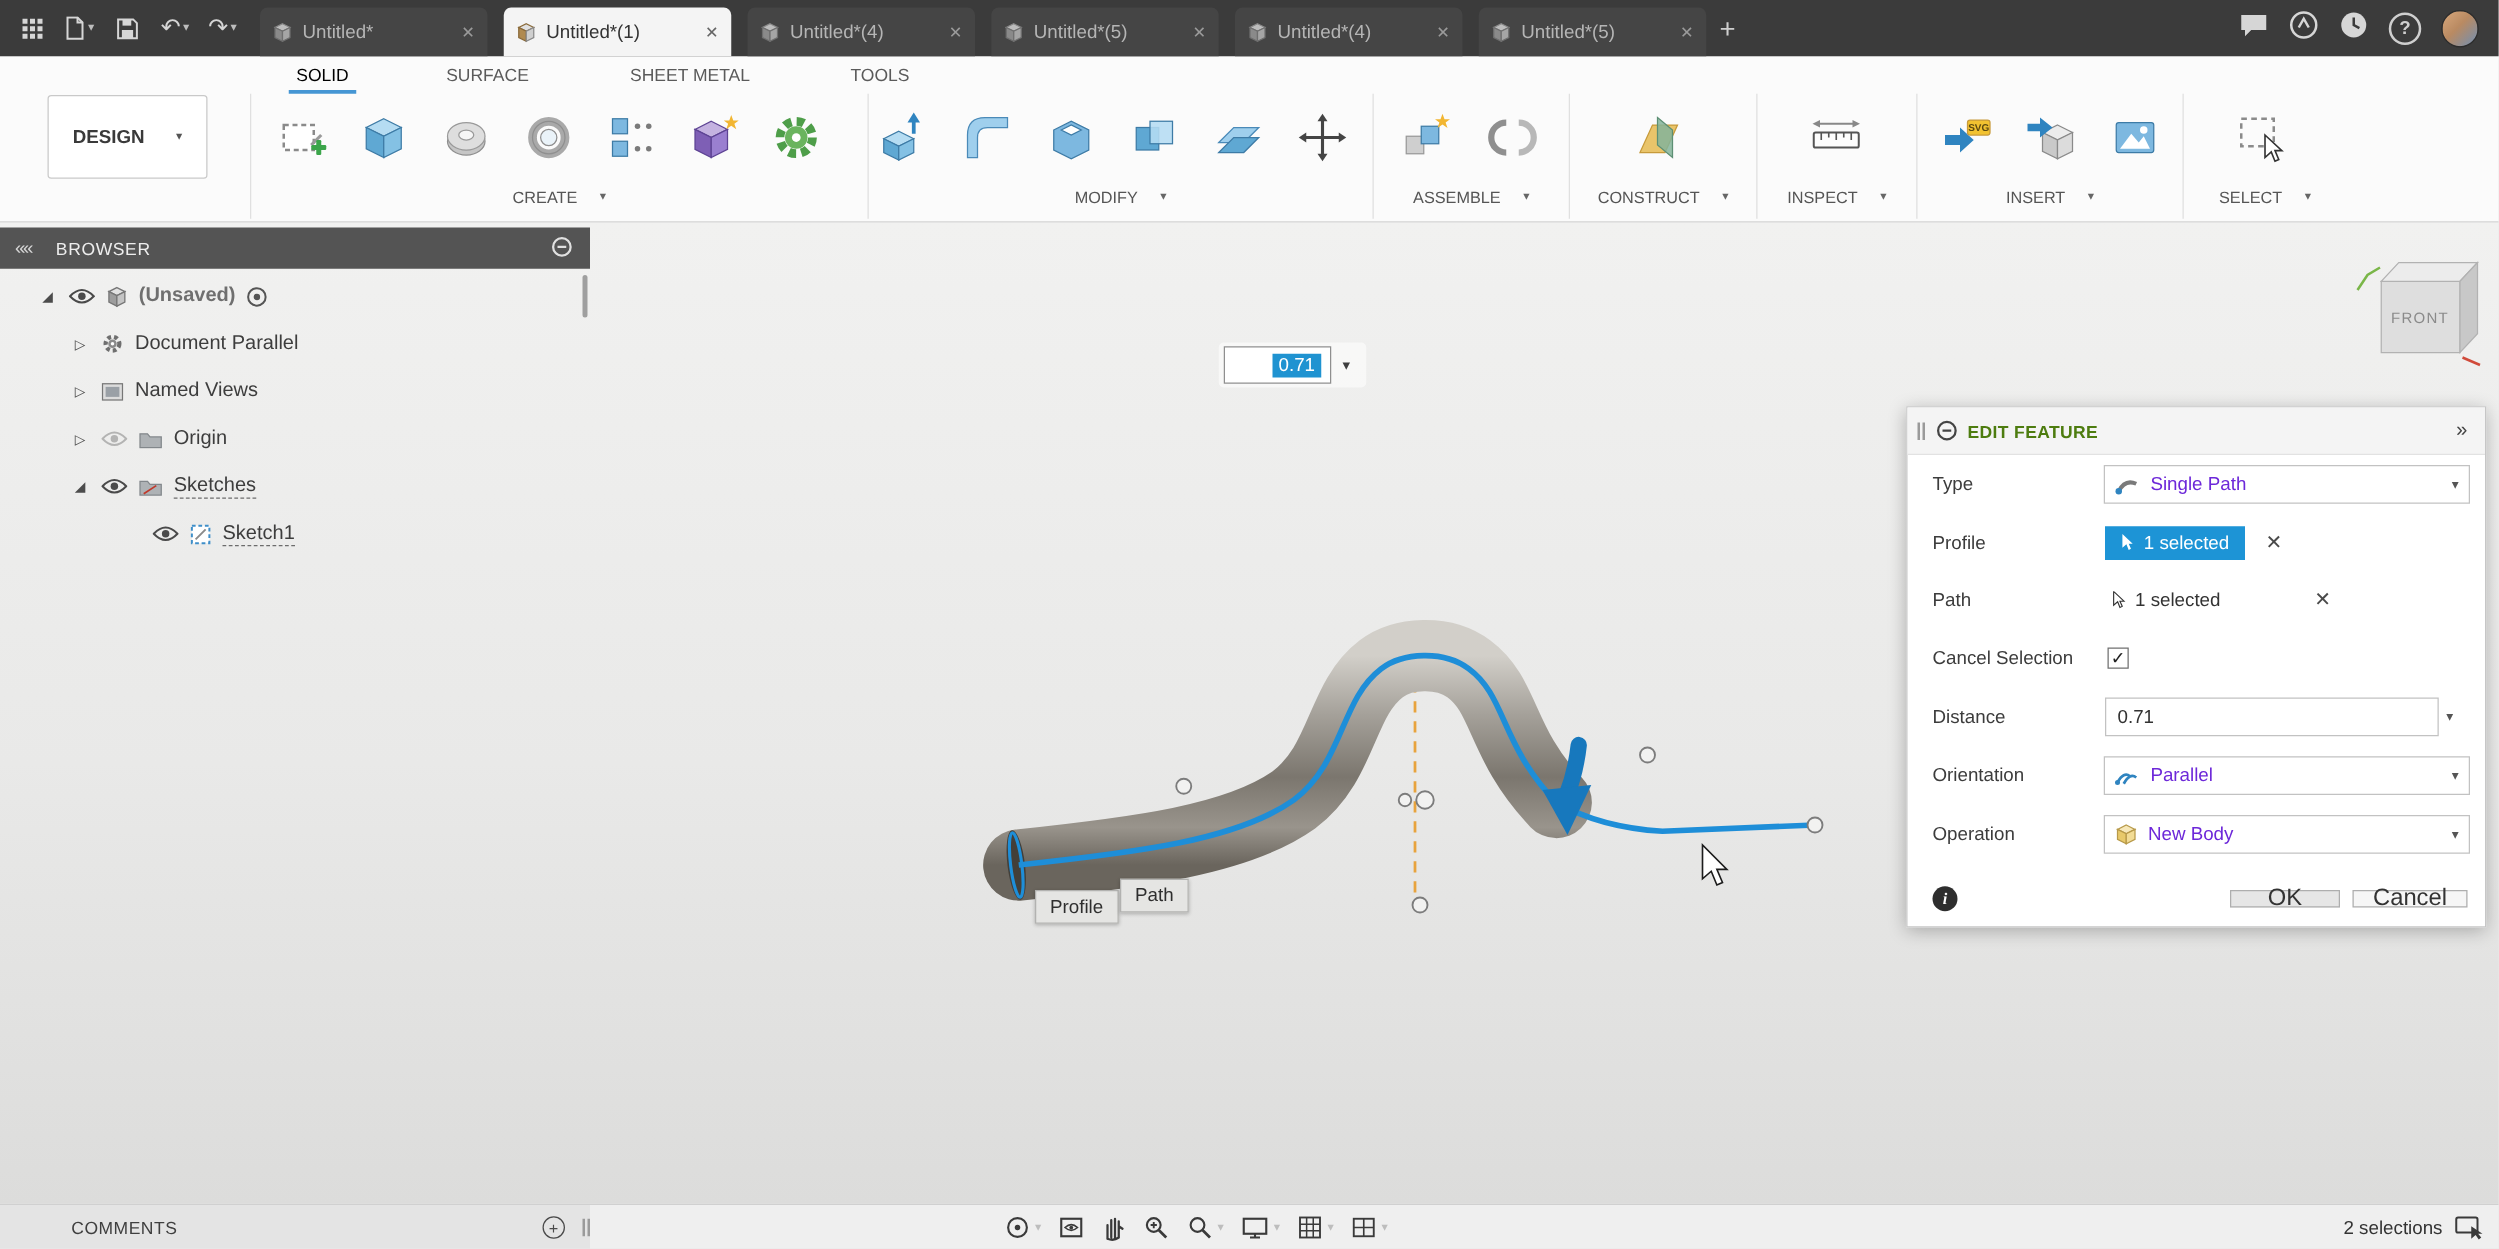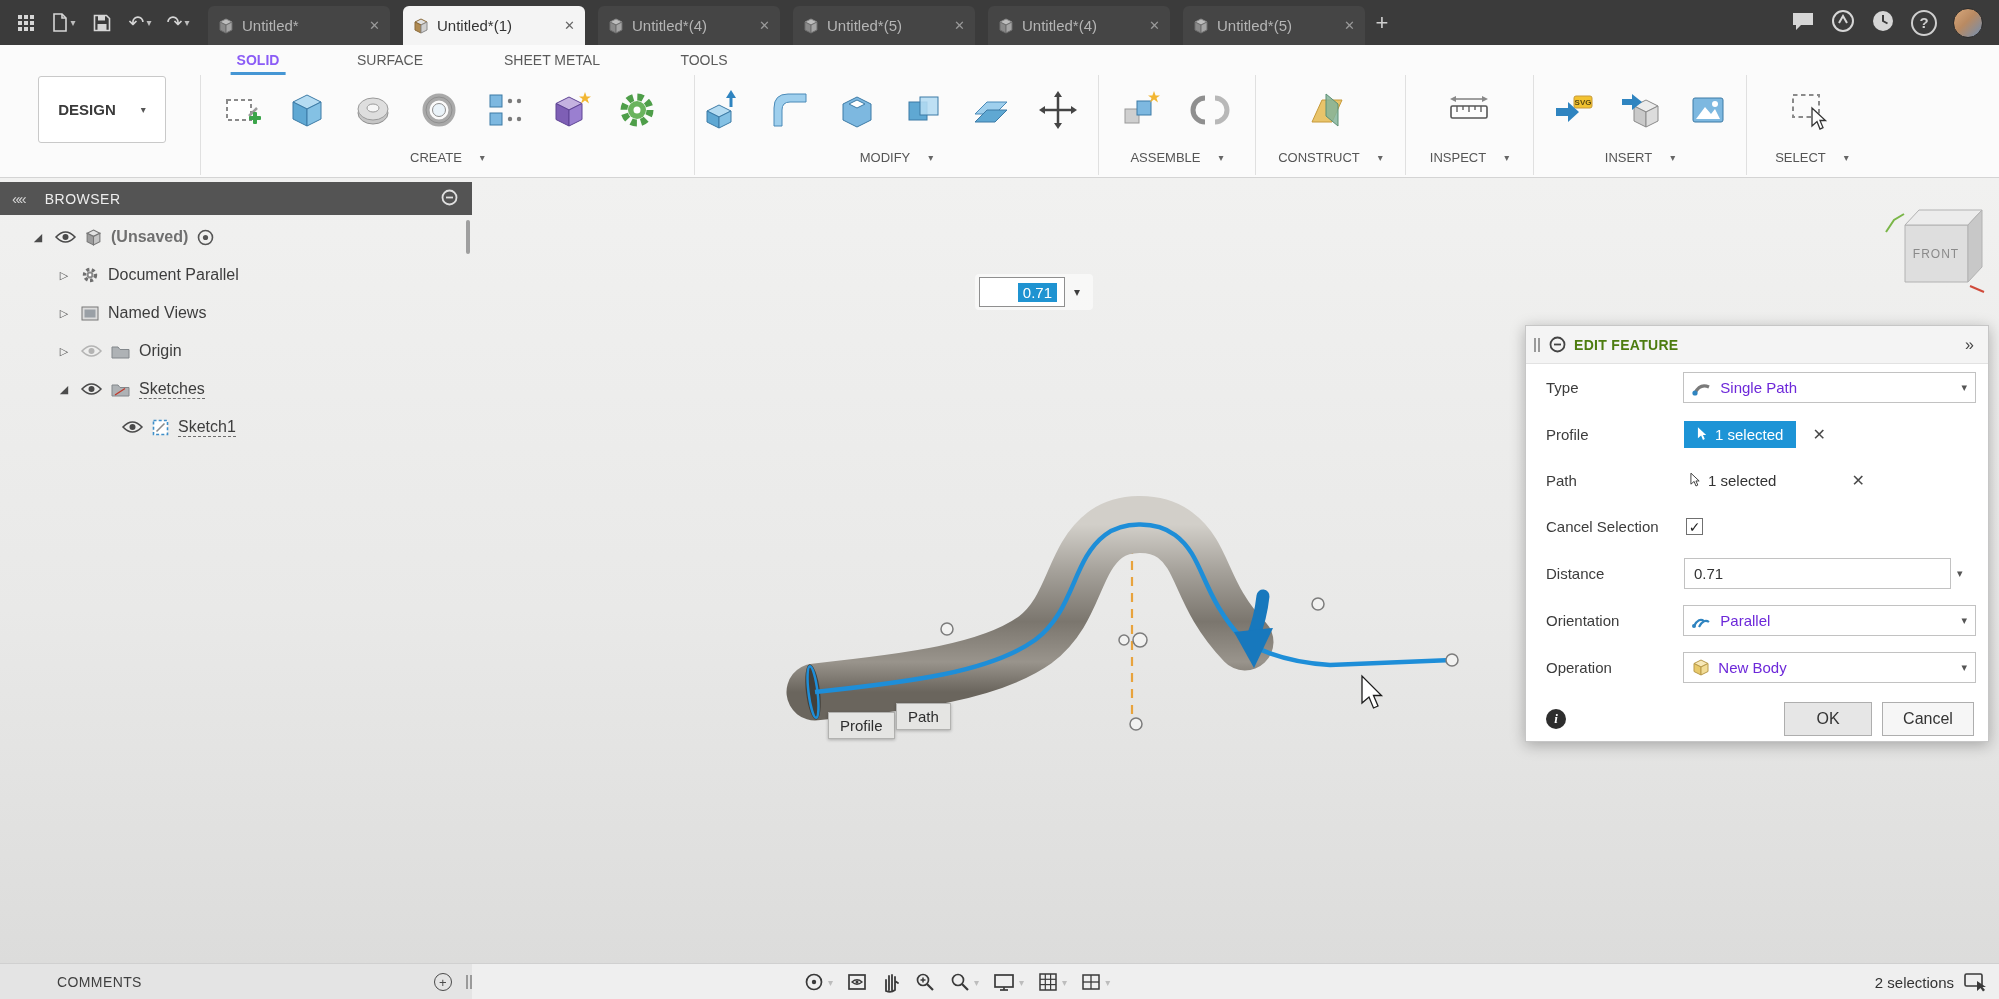--- a/index.html
+++ b/index.html
@@ -33,21 +33,21 @@
 
   
   .toolbar { position:absolute; top:45px; left:0; right:0; height:133px;
              background:#fbfbfb; border-bottom:1px solid #d4d4d4; z-index:40; }
   .design-btn { position:absolute; left:38px; top:31px; width:128px; height:67px;
                 background:#fff; border:1px solid #c9c9c9; border-radius:3px;
                 display:flex; align-items:center; justify-content:center; gap:25px;
                 font-size:15px; font-weight:bold; color:#3a3a3a; }
   .ribtab { position:absolute; top:2px; height:26px; transform:translateX(-50%);
             display:flex; align-items:center; padding:0 12px; font-size:14px; color:#5a5a5a; }
-  .ribtab.active { color:#8b5cf6; font-weight:bold; }
+  .ribtab.active { color:#000000; font-weight:normal; }
   .ribtab.active::after { content:""; position:absolute; left:6px; right:6px; bottom:-2px;
                           height:3px; background:#4596d4; }
   .tbgroup { position:absolute; top:30px; height:100px; border-right:1px solid #e0e0e0;
              display:flex; flex-direction:column; }
   .tbgroup.first { border-left:1px solid #e0e0e0; }
   .tools { height:70px; display:flex; align-items:center; }
   .tool { width:56px; height:56px; display:flex; align-items:center; justify-content:center; }
   .tool svg { display:block; }
   .group-label { height:24px; display:flex; align-items:center; justify-content:center; gap:18px;
                  font-size:13px; color:#555; }
@@ -117,22 +117,22 @@
               display:flex; align-items:center; justify-content:center;
               font-size:14px; font-weight:bold; color:#222; margin-left:2px; }
   .dist-input { width:267px; height:31px; border:1px solid #c2c2c2; background:#fff;
                 display:flex; align-items:center; padding:0 9px; }
   .dist-caret { margin-left:6px; font-size:11px; color:#555; }
   .dlg-footer { height:50px; display:flex; align-items:center; padding:0 14px 0 20px; gap:10px;
                 margin-top:3px; }
   .info-ico { width:20px; height:20px; border-radius:50%; background:#2e2e2e; color:#fff;
               display:flex; align-items:center; justify-content:center; font-size:13px;
               font-weight:bold; font-family:"Liberation Serif","DejaVu Serif",serif; font-style:italic; }
-  .btn { height:34px; border:1px solid #aeaeae; display:flex; align-items:center; justify-content:center;
-         font-size:16px; color:#333; background:#f6f6f6; }
+  .btn { height:14px; border:1px solid #aeaeae; display:flex; align-items:center; justify-content:center;
+         font-size:19px; color:#333; background:#f6f6f6; }
   .btn.ok { width:88px; margin-left:auto; background:#e6e6e6; }
   .btn.cancel { width:92px; }
 
   
   .statusbar { position:absolute; left:0; right:0; bottom:0; height:36px; background:#efefef;
                border-top:1px solid #d0d0d0; z-index:45; }
   .comments { position:absolute; left:0; top:0; width:472px; height:36px; background:#e4e4e4;
               display:flex; align-items:center; padding-left:57px; font-size:14px; color:#3f3f3f;
               letter-spacing:.4px; }
   .add-comment { margin-left:auto; margin-right:14px; width:18px; height:18px; border-radius:50%;

